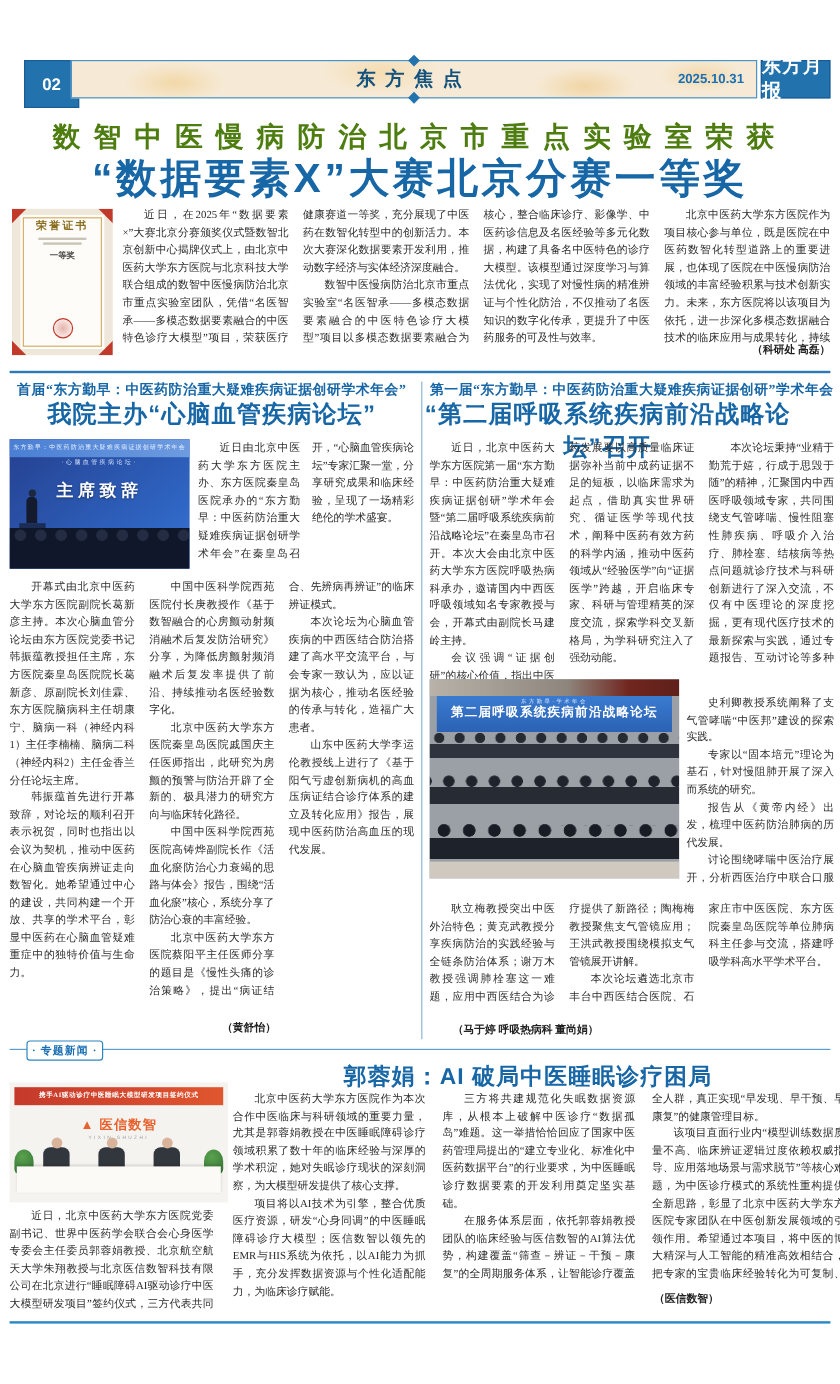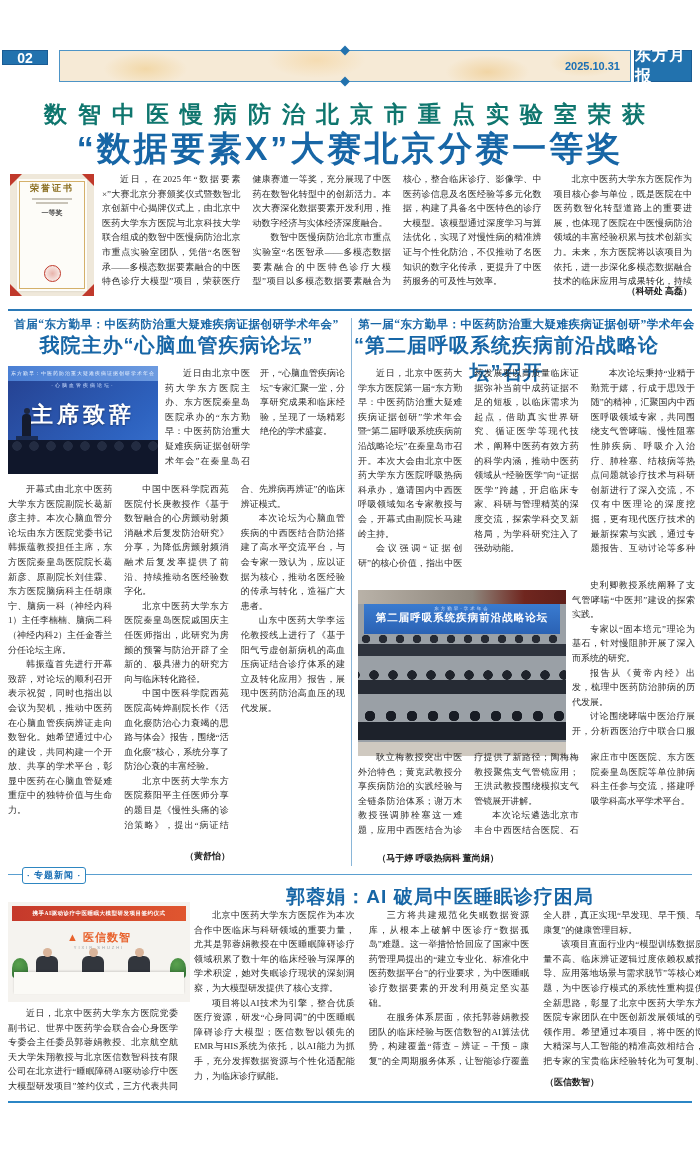--- a/index.html
+++ b/index.html
@@ -13,21 +13,21 @@
           background-image:radial-gradient(ellipse 60px 24px at 15% 60%, #f2d8a8 0%, rgba(242,216,168,0) 70%),
             radial-gradient(ellipse 70px 26px at 45% 30%, #f5dcb2 0%, rgba(245,220,178,0) 70%),
             radial-gradient(ellipse 60px 24px at 75% 70%, #f1d5a5 0%, rgba(241,213,165,0) 70%),
             radial-gradient(ellipse 50px 20px at 92% 40%, #f3d9ac 0%, rgba(243,217,172,0) 70%);
           display:flex;align-items:center;}
   .banner-title{flex:1;text-align:center;color:#14527e;font-size:16px;font-weight:bold;letter-spacing:8px;}
   .banner-date{position:absolute;right:10px;top:9px;color:#1a6fb5;font-weight:bold;
                font-size:11px;font-family:"Liberation Sans",sans-serif;}
   .ornament{position:absolute;left:50%;width:7px;height:7px;background:#2272ae;transform:translateX(-50%) rotate(45deg);}
   
-  .lead-kicker{width:100%;text-align:center;color:#0f766e;font-weight:bold;font-size:23px;letter-spacing:11px;}
+  .lead-kicker{width:100%;text-align:center;color:#4d7c0f;font-weight:bold;font-size:23px;letter-spacing:11px;}
   .lead-title{width:100%;text-align:center;color:#1766a6;font-weight:900;font-size:34px;letter-spacing:3px;
               font-family:"Liberation Sans","DejaVu Sans",sans-serif;}
   
   .cols{column-gap:12px;column-fill:auto;overflow:hidden;}
   .cols p, .plain p{margin:0;text-indent:2em;font-size:9px;line-height:14.6px;text-align:justify;}
   .byline{font-size:9px;color:#222;font-weight:bold;}
   
   .kicker2{text-align:center;color:#1766a6;font-weight:bold;font-size:11.5px;letter-spacing:0.5px;}
   .title2{text-align:center;color:#1766a6;font-weight:900;font-size:20px;letter-spacing:1px;
           font-family:"Liberation Sans","DejaVu Sans",sans-serif;}
@@ -43,21 +43,21 @@
   .cert-line{height:2px;background:#c9c4b8;margin:3px 12px 0 12px;}
   .cert-award{color:#4a4a4a;font-size:7px;margin-top:4px;font-weight:bold;}
   .cert-seal{position:absolute;left:50%;bottom:6px;width:15px;height:15px;margin-left:-8px;border-radius:50%;
              border:1.5px solid #c0392b;background:radial-gradient(circle at 50% 50%, #e8b3ab 0%, #f7e8e4 70%);}
   
   .stage{background:linear-gradient(140deg,#25408f 0%,#2e63c0 70%,#3a74d2 100%);overflow:hidden;}
   .stage-top{position:absolute;left:0;right:0;top:0;height:15px;background:linear-gradient(90deg,#4a7fd4,#6d9be0);
              color:#eaf2ff;font-size:5px;text-align:center;line-height:15px;letter-spacing:1px;overflow:hidden;white-space:nowrap;}
   .stage-sub{position:absolute;left:0;right:0;top:16px;color:#cfe0ff;font-size:5px;text-align:center;letter-spacing:2px;}
   .stage-main{position:absolute;left:0;right:0;top:34px;text-align:center;color:#ffffff;font-weight:900;
-              font-size:22px;letter-spacing:4px;text-shadow:0 1px 2px rgba(0,0,0,.4);
+              font-size:14px;letter-spacing:4px;text-shadow:0 1px 2px rgba(0,0,0,.4);
               font-family:"Liberation Sans",sans-serif;}
   .stage-crowd{position:absolute;left:0;right:0;bottom:0;height:34px;background:#10172b;
        background-image:radial-gradient(circle 5px at 9px 6px,#232c42 4.5px,rgba(0,0,0,0) 5px);
        background-size:17px 34px;background-repeat:repeat-x;}
   .speaker{position:absolute;left:14px;top:48px;width:9px;height:22px;background:#141b2e;border-radius:4px 4px 0 0;}
   .speaker:before{content:"";position:absolute;left:2px;top:-6px;width:6px;height:6px;border-radius:50%;background:#1d2740;}
   .podium{position:absolute;left:8px;top:70px;width:22px;height:16px;background:#1b2d55;}
   
   .group{background:#9aa0a6;overflow:hidden;}
   .group-top{position:absolute;left:0;right:0;top:0;height:14px;
@@ -92,26 +92,27 @@
   .person{position:absolute;width:22px;height:18px;background:#32363d;border-radius:6px 6px 0 0;}
   .person:before{content:"";position:absolute;left:7px;top:-8px;width:9px;height:9px;border-radius:50%;background:#d9b49a;}
   .plant{position:absolute;width:16px;height:20px;border-radius:50% 50% 20% 20%;background:radial-gradient(circle at 40% 30%,#5aa24e,#2f6e33);}
   
   .tag{border:1px solid #2e86c1;border-radius:3px;color:#1a6fb5;background:#fff;
        font-size:9px;font-weight:bold;display:flex;align-items:center;justify-content:center;letter-spacing:1px;}
 </style>
 </head>
 <body>
 
-<div class="abs hdr-box" style="left:2px;top:50px;width:46px;height:15px;font-size:14px;font-family:'Liberation Sans',sans-serif;">
+<div class="abs hdr-box" style="left:20px;top:50px;width:46px;height:40px;font-size:14px;font-family:'Liberation Sans',sans-serif;">
   <span>02</span>
 </div>
 <div class="abs banner" style="left:59px;top:50px;width:572px;height:32px;">
   <div class="ornament" style="top:-4px;"></div>
   <div class="ornament" style="bottom:-4px;"></div>
+  <div class="banner-title">东方焦点</div>
   <div class="banner-date">2025.10.31</div>
 </div>
 <div class="abs hdr-box" style="left:634px;top:50px;width:58px;height:32px;font-size:16px;letter-spacing:1px;">
   <span>东方月报</span>
 </div>
 
 <div class="abs lead-kicker" style="left:0;top:99px;">数智中医慢病防治北京市重点实验室荣获</div>
 <div class="abs lead-title" style="left:0;top:126px;">“数据要素X”大赛北京分赛一等奖</div>
 
 <div class="abs cert" style="left:10px;top:174px;width:84px;height:122px;">
@@ -165,21 +166,21 @@
 
 <div class="abs kicker2" style="left:358px;top:317px;width:337px;">第一届“东方勤早：中医药防治重大疑难疾病证据创研”学术年会</div>
 <div class="abs title2" style="left:338px;top:332px;width:337px;">“第二届呼吸系统疾病前沿战略论坛”召开</div>
 
 <div class="abs cols" style="left:358px;top:366px;width:337px;height:208px;column-count:3;">
   <p>近日，北京中医药大学东方医院第一届“东方勤早：中医药防治重大疑难疾病证据创研”学术年会暨“第二届呼吸系统疾病前沿战略论坛”在秦皇岛市召开。本次大会由北京中医药大学东方医院呼吸热病科承办，邀请国内中西医呼吸领域知名专家教授与会，开幕式由副院长马建岭主持。</p>
   <p>会议强调“证据创研”的核心价值，指出中医药发展要以高质量临床证据弥补当前中成药证据不足的短板，以临床需求为起点，借助真实世界研究、循证医学等现代技术，阐释中医药有效方药的科学内涵，推动中医药领域从“经验医学”向“证据医学”跨越，开启临床专家、科研与管理精英的深度交流，探索学科交叉新格局，为学科研究注入了强劲动能。</p>
   <p>本次论坛秉持“业精于勤荒于嬉，行成于思毁于随”的精神，汇聚国内中西医呼吸领域专家，共同围绕支气管哮喘、慢性阻塞性肺疾病、呼吸介入治疗、肺栓塞、结核病等热点问题就诊疗技术与科研创新进行了深入交流，不仅有中医理论的深度挖掘，更有现代医疗技术的最新探索与实践，通过专题报告、互动讨论等多种形式，呈现一场前沿学术与实践的盛宴。</p>
 </div>
 
-<div class="abs group" style="left:358px;top:590px;width:208px;height:166px;">
+<div class="abs group" style="left:358px;top:566px;width:208px;height:166px;">
   <div class="group-top"></div>
   <div class="group-banner">
     <div class="logos">东方勤早·学术年会</div>
     <div class="txt">第二届呼吸系统疾病前沿战略论坛</div>
   </div>
   <div class="group-people"></div>
   <div class="group-floor"></div>
 </div>
 
 <div class="abs cols plain" style="left:572px;top:578px;width:123px;height:166px;column-count:1;">

